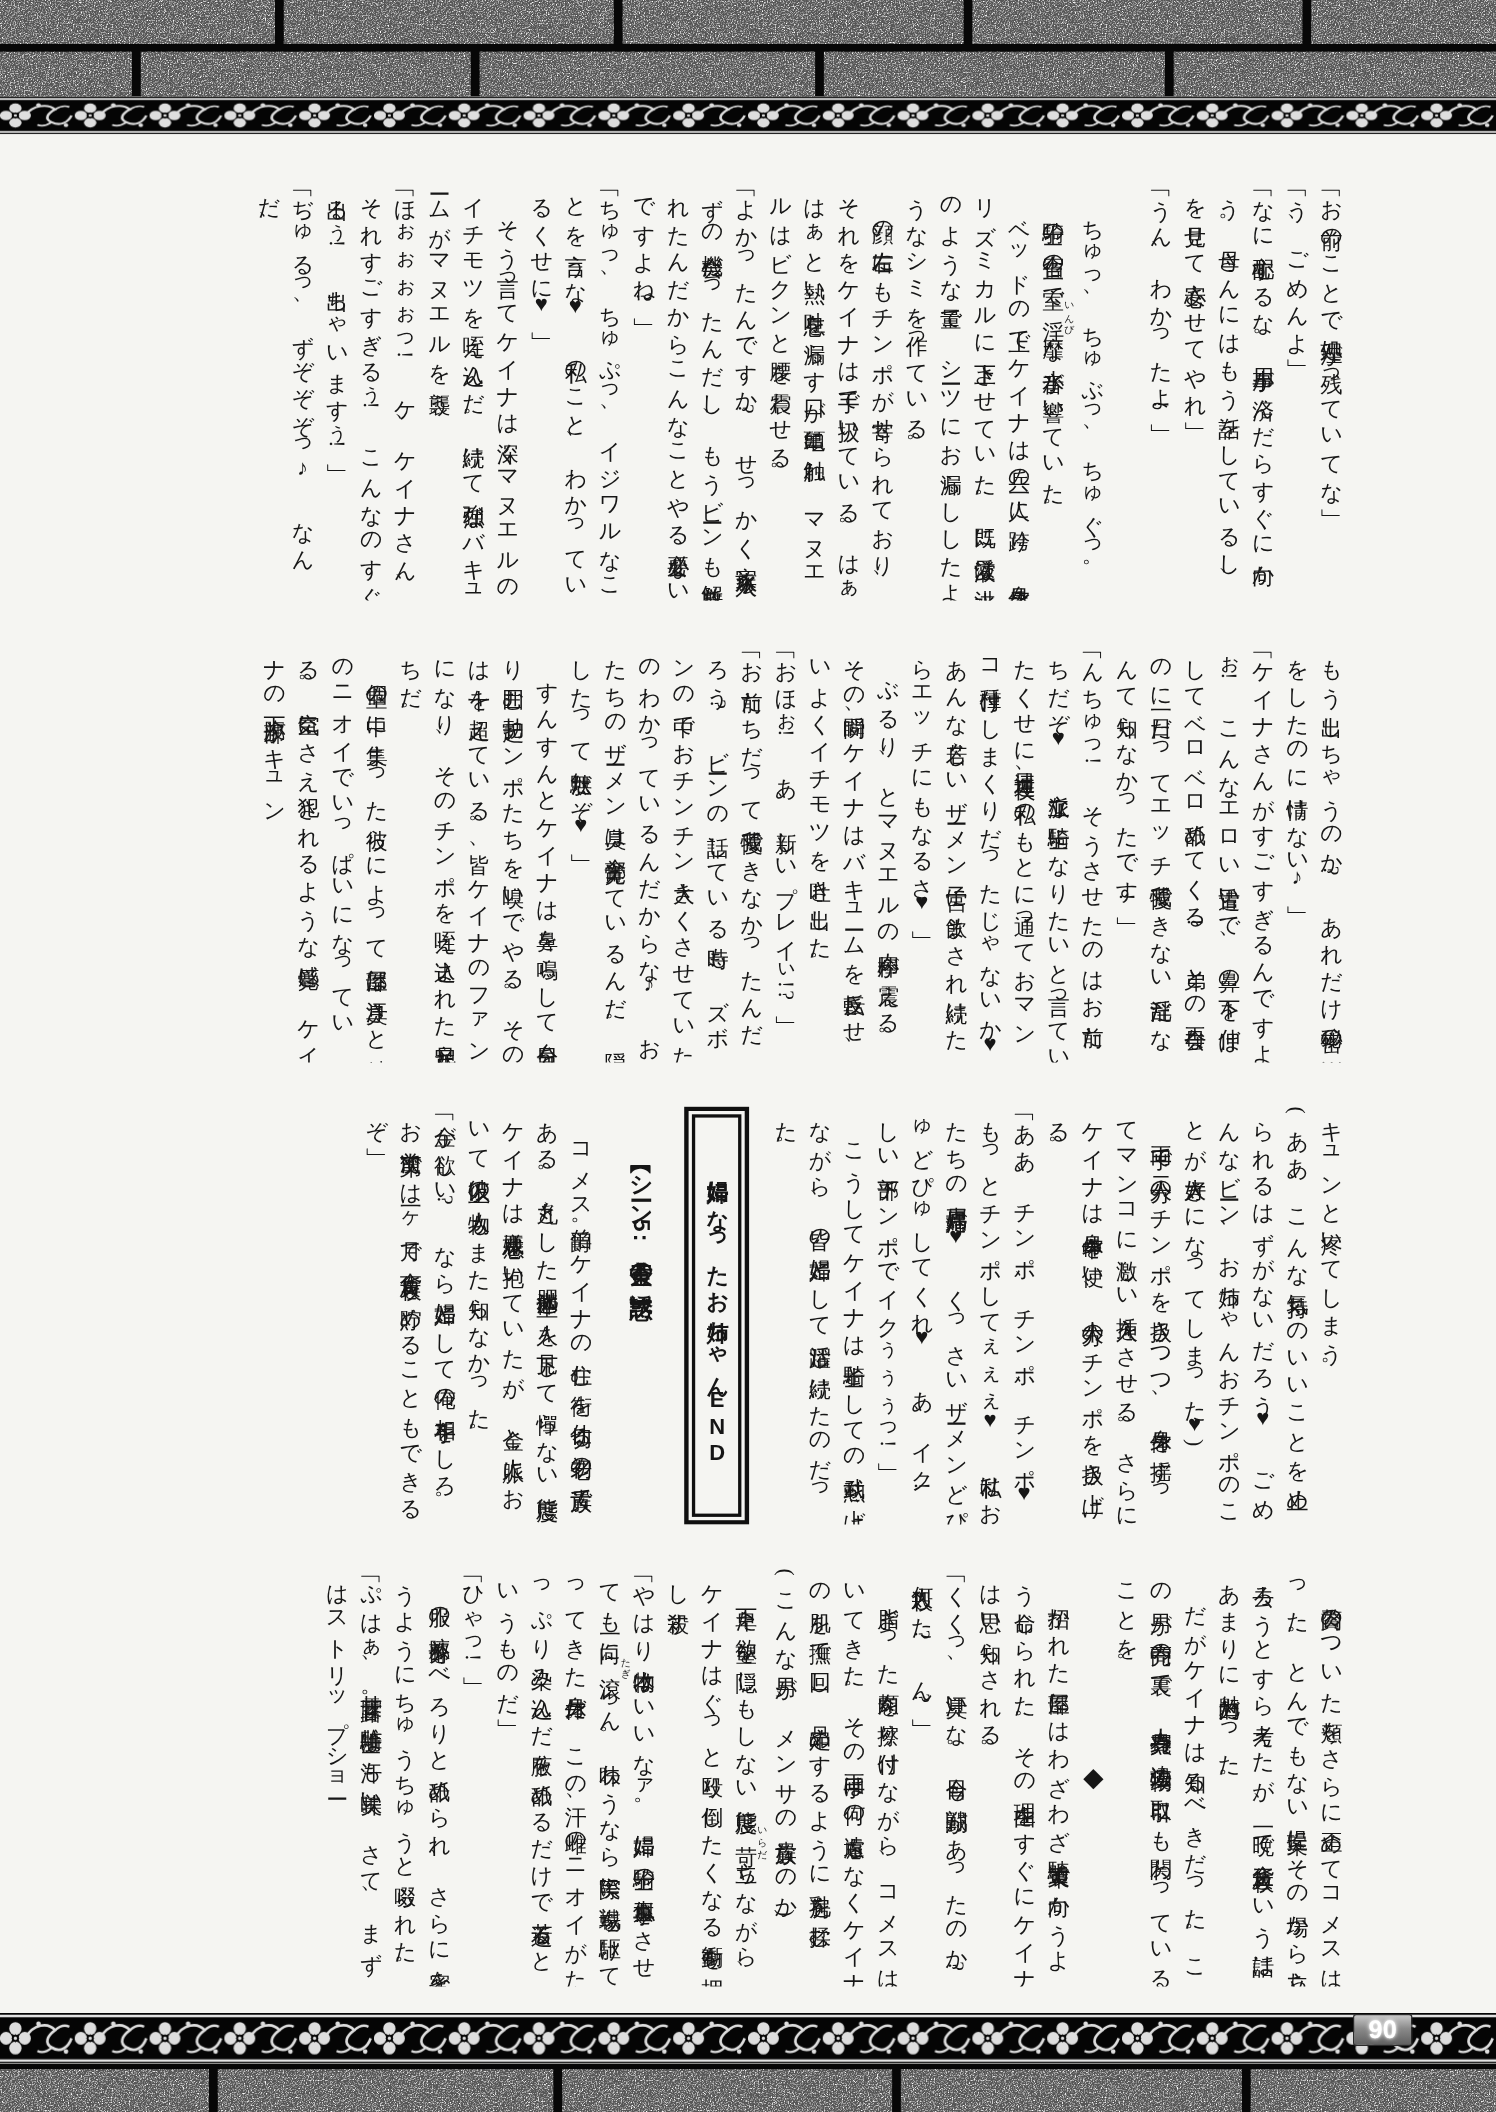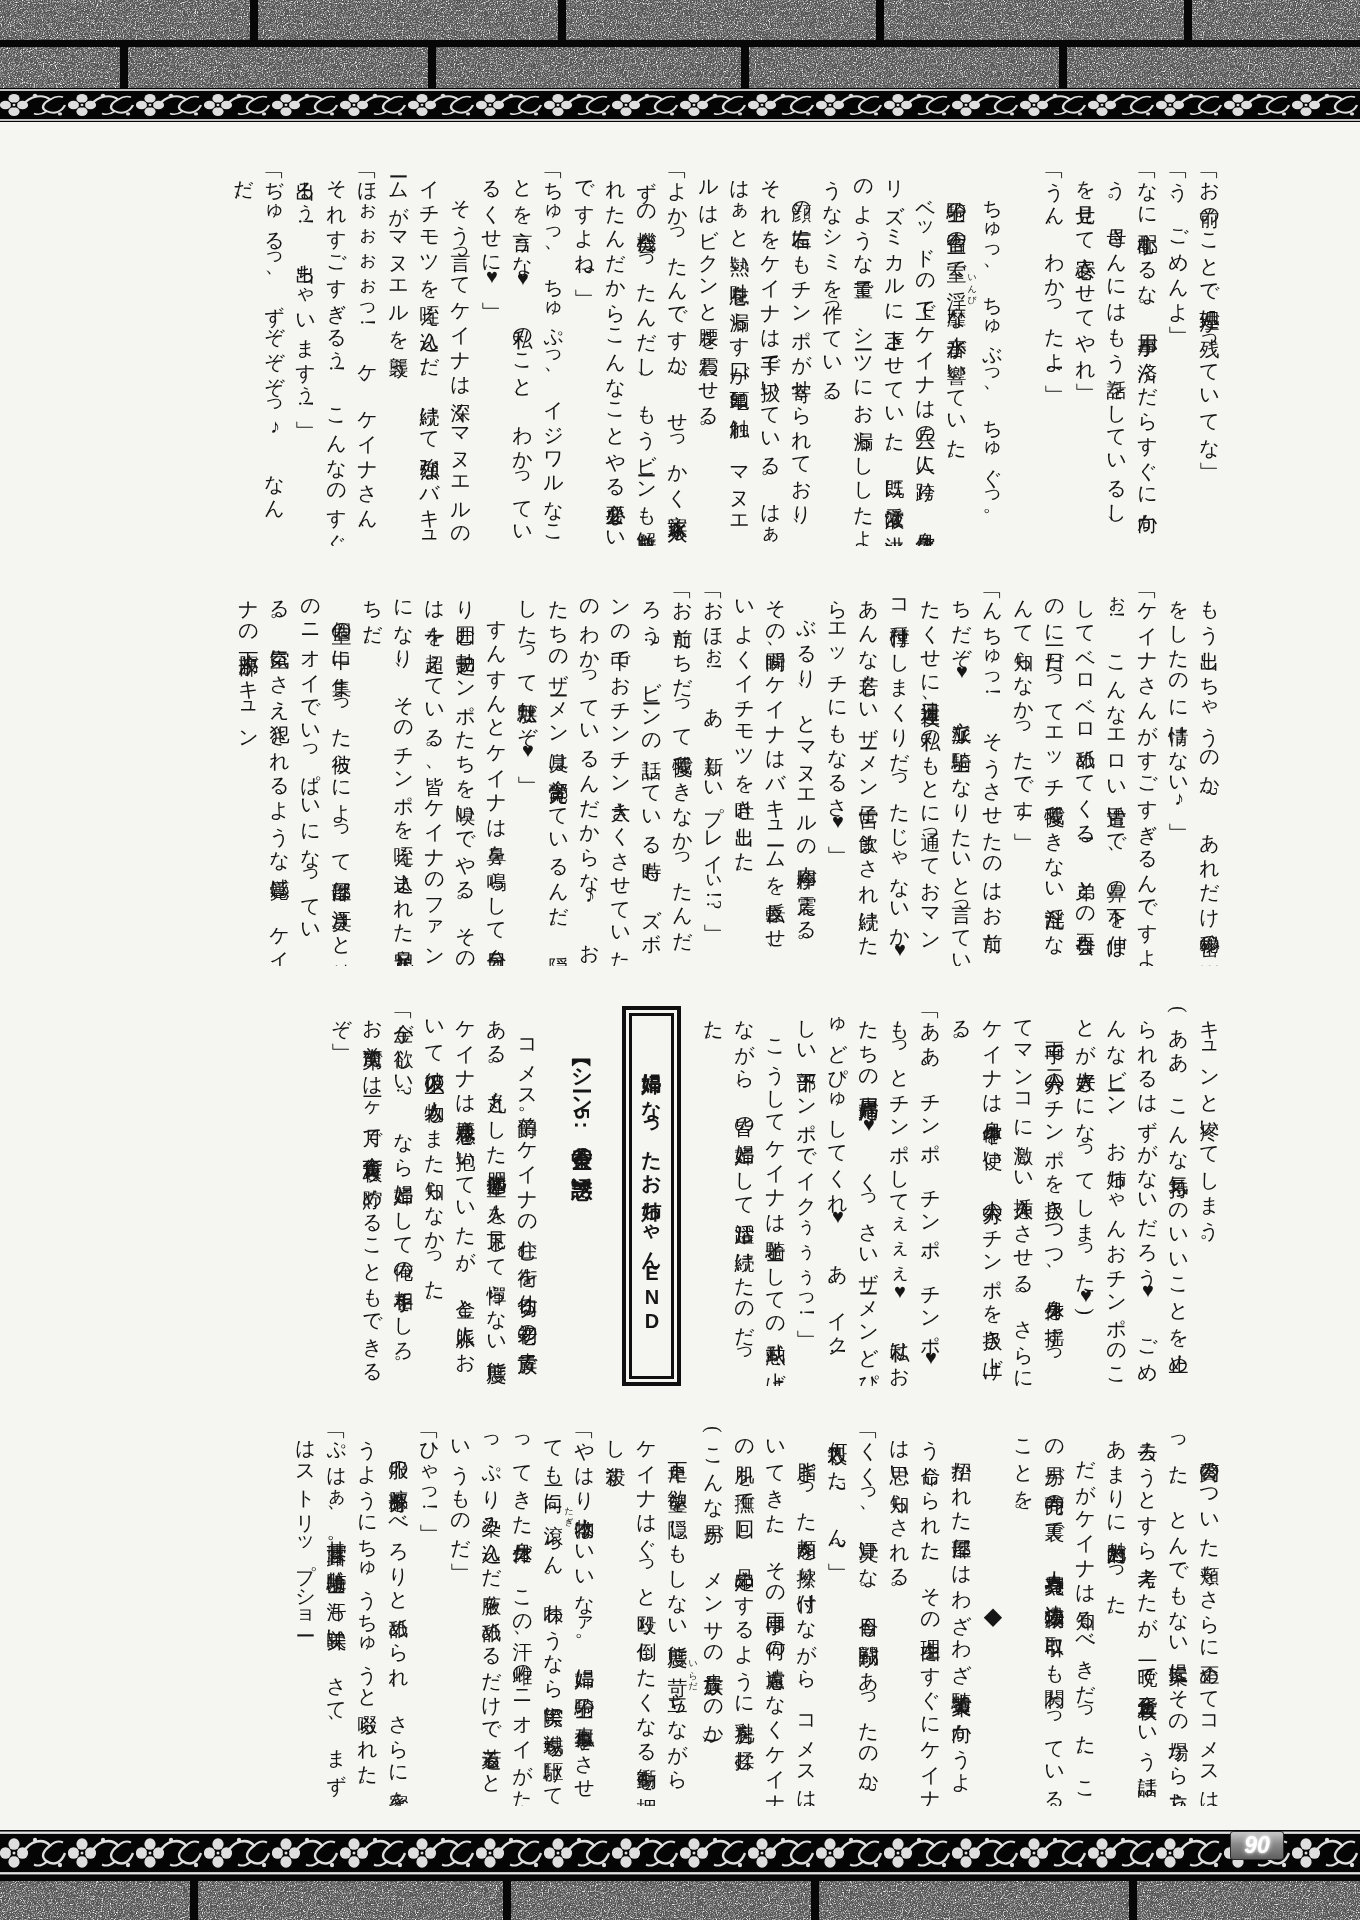--- a/index.html
+++ b/index.html
@@ -47,21 +47,21 @@
   .deco{display:block;}
   #brick-top{top:0;left:0;}
   #ornament-top{top:88px;left:0;}
   #ornament-bottom{top:1830px;left:0;}
   #brick-bottom{top:1876px;left:0;}
   
   #plaque{
     top:1831px;right:76px;width:52px;height:27px;z-index:5;
     background:linear-gradient(180deg,#c9c9c9 0%,#8a8a8a 45%,#5f5f5f 100%);
     border:1px solid #2a2a2a;border-radius:3px;
-    display:flex;align-items:center;justify-content:center;font-style:italic;
+    display:flex;align-items:center;justify-content:center;
   }
   #plaque span{
     font-family:"Liberation Sans","DejaVu Sans",sans-serif;
     font-weight:bold;font-size:23px;color:#ffffff;line-height:1;
     text-shadow:0 0 5px rgba(255,255,255,.95),0 0 2px rgba(255,255,255,.9);
   }
 </style>
 </head>
 <body>
 

